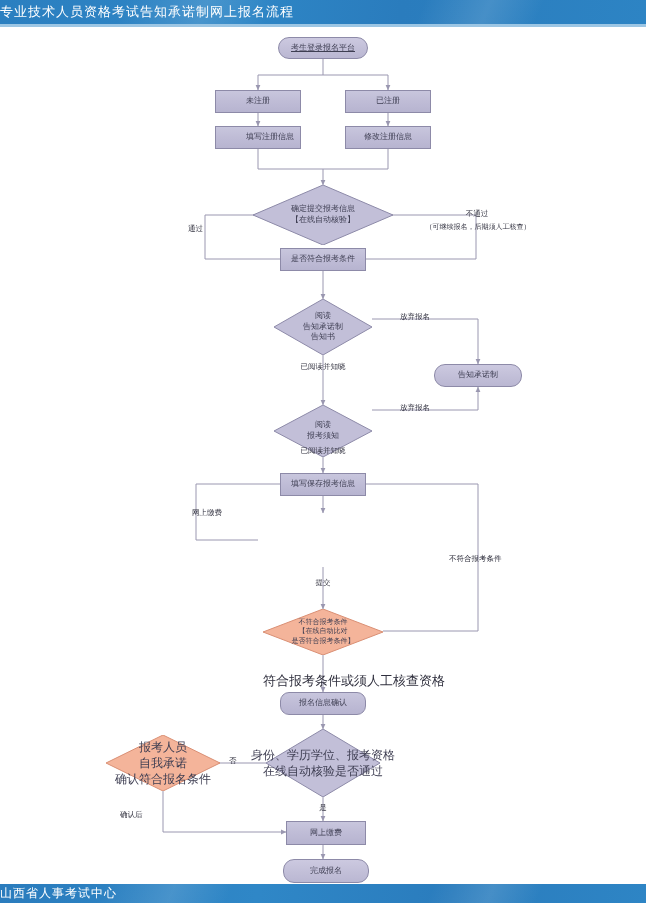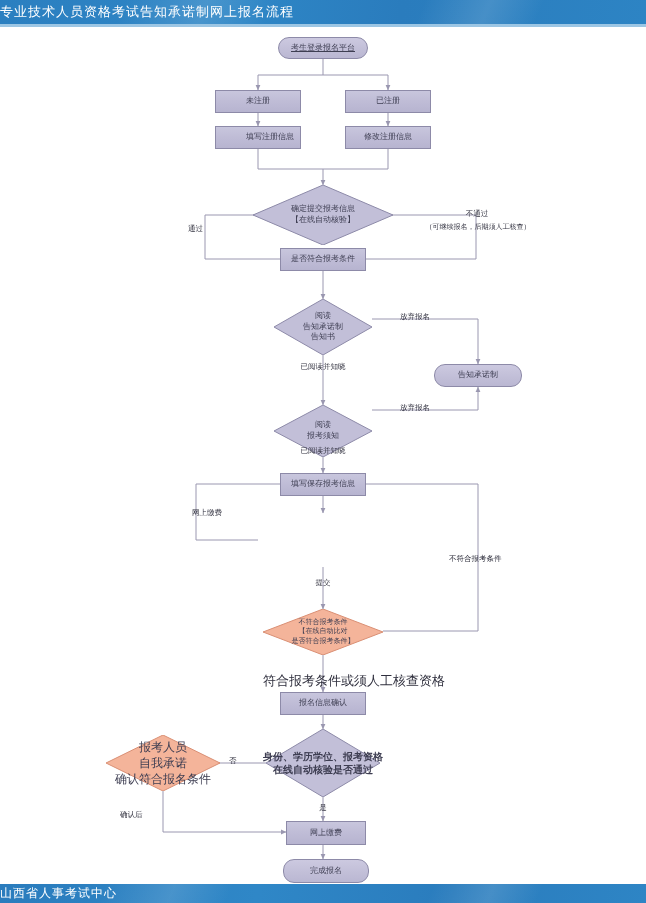--- a/index.html
+++ b/index.html
@@ -260,29 +260,29 @@
     <svg class="dia-shape" viewBox="0 0 120 46" preserveAspectRatio="none">
       <polygon points="60,0 120,23 60,46 0,23" fill="#f4b49a" stroke="#d98f74" stroke-width="1"></polygon>
     </svg>
     <span class="dia-label" style="font-size:7px;">
       <span>不符合报考条件</span><br>
       <span>【在线自动比对</span><br>
       <span>是否符合报考条件】</span>
     </span>
   </div>
 
-  <div class="node n-rect" style="left:280px; top:665px; width:86px; height:23px;">
+  <div class="node n-rect" style="left:280px; top:665px; width:86px; height:23px;border-radius:9px;">
     <span>报名信息确认</span>
   </div>
 
   <div class="node n-diamond" style="left:266px; top:702px; width:114px; height:68px;">
     <svg class="dia-shape" viewBox="0 0 114 68" preserveAspectRatio="none">
       <polygon points="57,0 114,34 57,68 0,34" fill="#c2bfd8" stroke="#8d8aa8" stroke-width="1"></polygon>
     </svg>
-    <span class="dia-label" style="font-size:10px; white-space:nowrap;font-weight:bold;">
+    <span class="dia-label" style="font-size:12px; white-space:nowrap;">
       <span>身份、学历学位、报考资格</span><br>
       <span>在线自动核验是否通过</span>
     </span>
   </div>
 
   <div class="node n-diamond-alt" style="left:106px; top:708px; width:114px; height:56px;">
     <svg class="dia-shape" viewBox="0 0 114 56" preserveAspectRatio="none">
       <polygon points="57,0 114,28 57,56 0,28" fill="#f4b49a" stroke="#d98f74" stroke-width="1"></polygon>
     </svg>
     <span class="dia-label" style="font-size:12px;">

